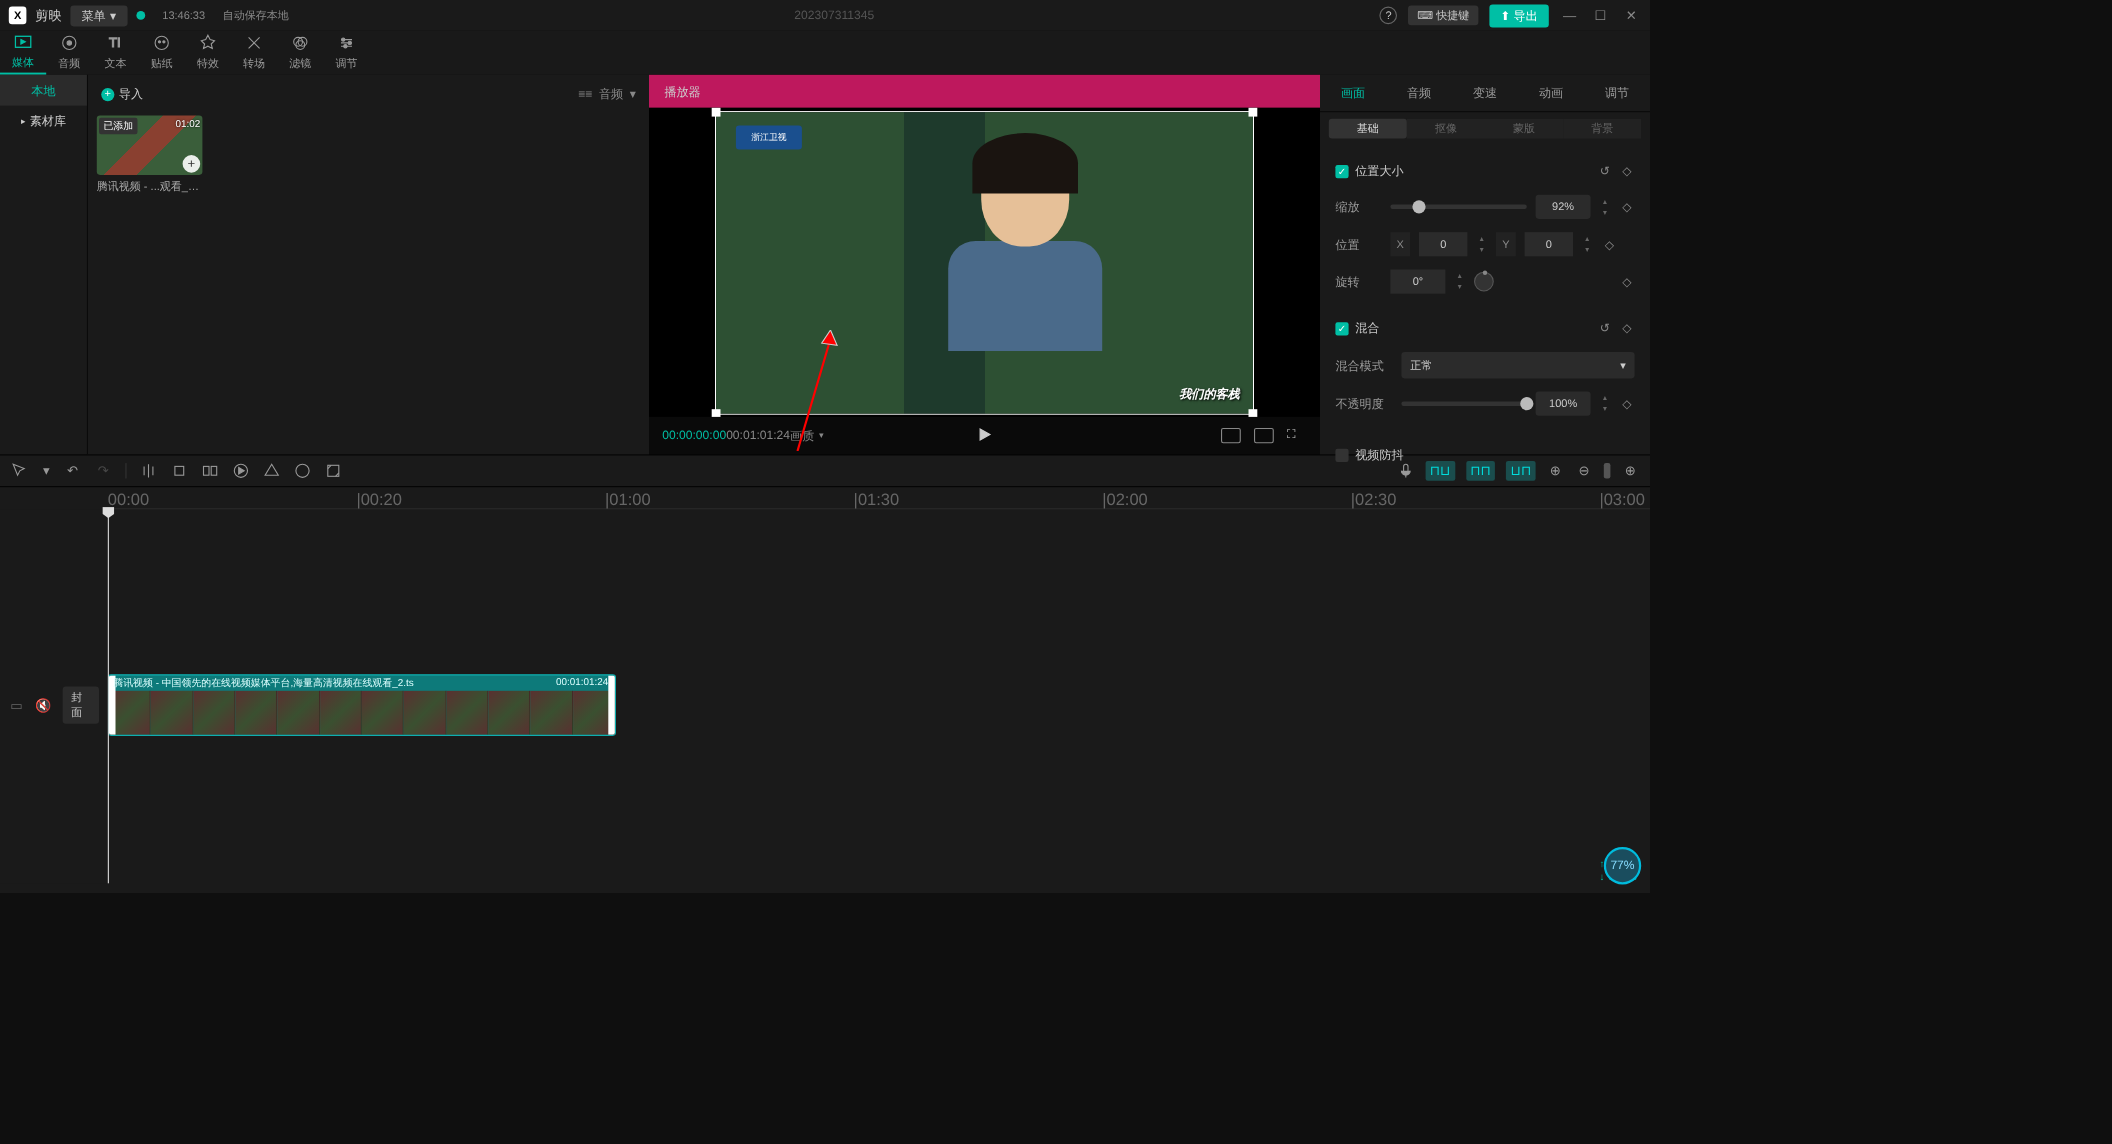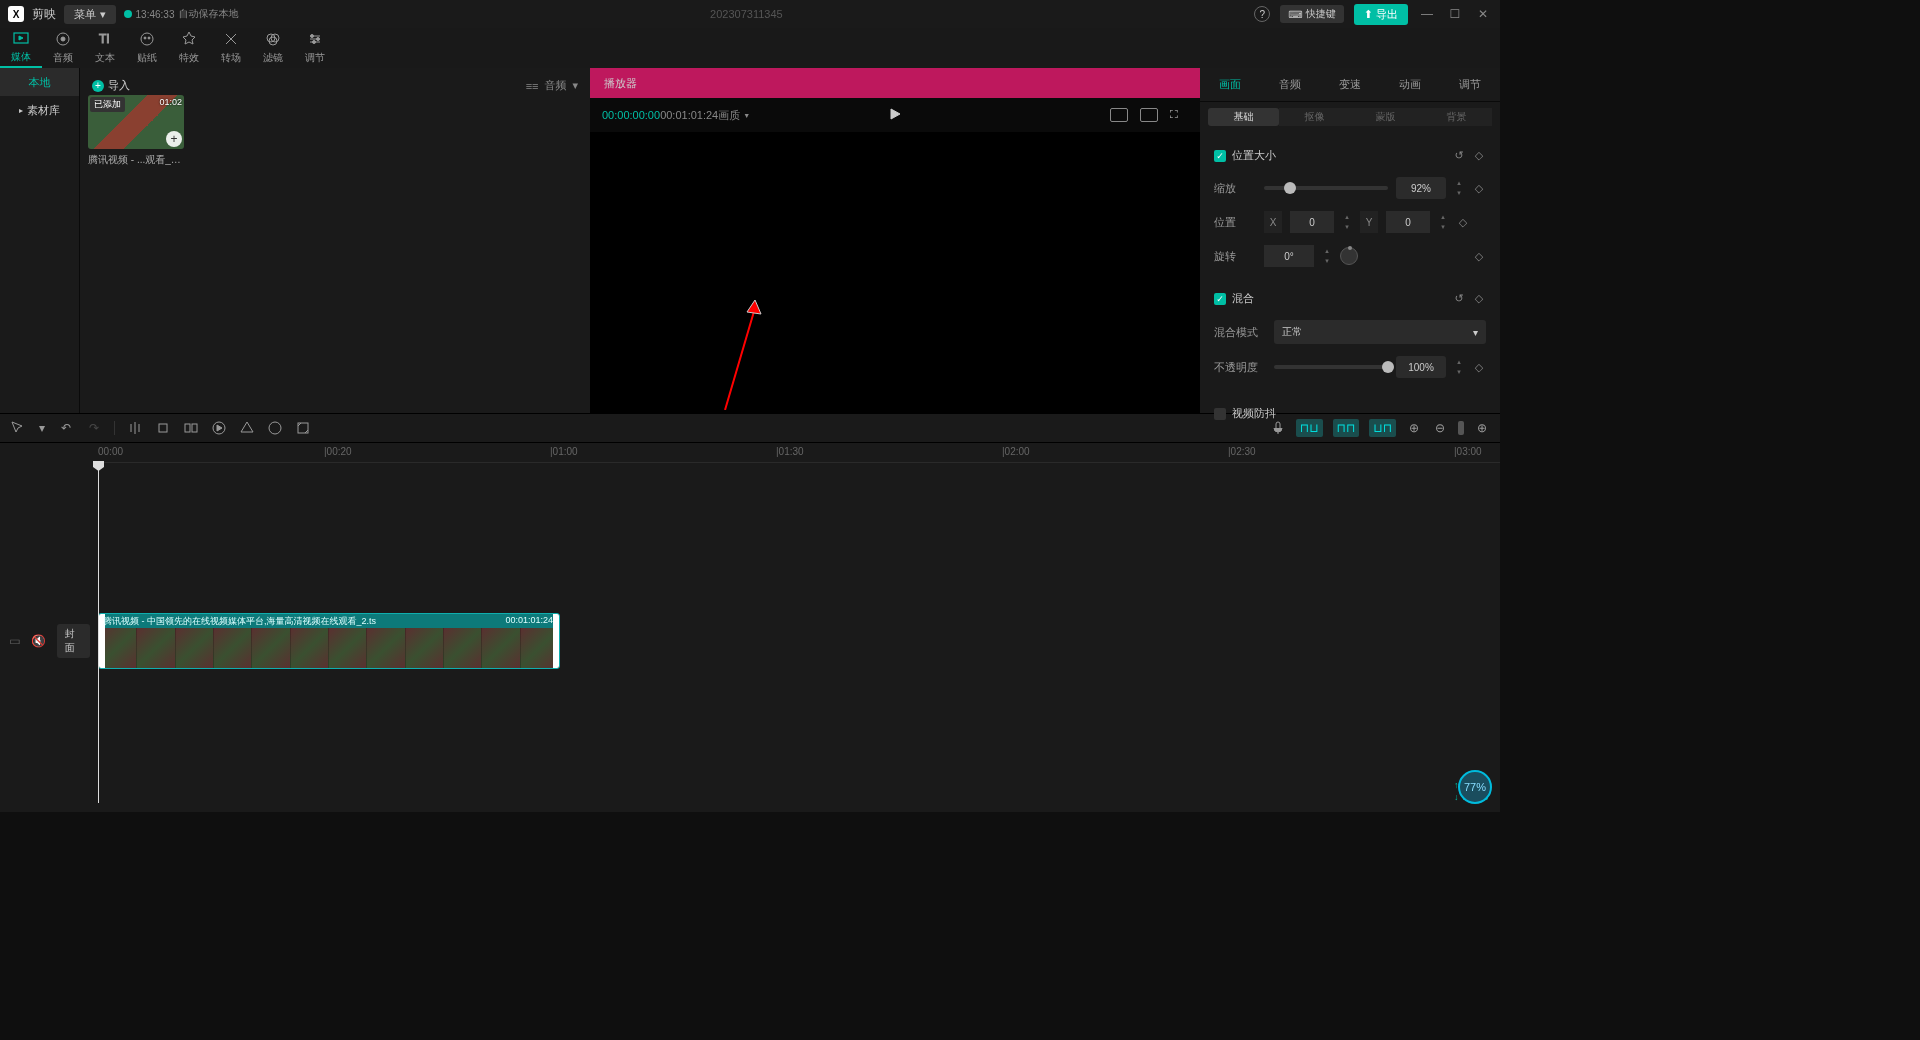--- a/index.html
+++ b/index.html
@@ -1,21 +1,21 @@
 <!DOCTYPE html>
 <html><head>
 <meta charset="utf-8">
 <style>
 * { margin:0; padding:0; box-sizing:border-box; font-family:"Microsoft YaHei",Arial,sans-serif; }
 body { background:#0f0f0f; color:#ccc; font-size:12px; width:1500px; height:812px; overflow:hidden; position:relative; }
 .titlebar { height:28px; background:#1a1a1a; display:flex; align-items:center; padding:0 8px; justify-content:space-between; }
 .titlebar-left { display:flex; align-items:center; gap:8px; }
 .logo { width:16px; height:16px; background:#fff; border-radius:3px; display:inline-flex; align-items:center; justify-content:center; color:#000; font-size:10px; font-weight:bold; }
 .menu-btn { background:#333; padding:2px 10px; border-radius:3px; font-size:11px; display:flex; align-items:center; gap:4px; cursor:pointer; }
-.save-status { color:#888; font-size:10px; display:flex; align-items:center; gap:4px; }
+.save-status { color:#888; font-size:10px; display:flex; align-items:center; gap:16px; }
 .save-dot { width:8px; height:8px; background:#00bfa5; border-radius:50%; }
 .titlebar-center { color:#555; font-size:11px; }
 .titlebar-right { display:flex; align-items:center; gap:10px; }
 .help-icn { width:16px; height:16px; border:1px solid #666; border-radius:50%; display:flex; align-items:center; justify-content:center; font-size:10px; cursor:pointer; }
 .kbd-btn { background:#333; padding:2px 8px; border-radius:3px; font-size:10px; display:flex; align-items:center; gap:3px; cursor:pointer; }
 .export-btn { background:#00bfa5; color:#fff; padding:3px 10px; border-radius:3px; font-size:11px; display:flex; align-items:center; gap:3px; cursor:pointer; }
 .win-btn { width:18px; height:18px; display:flex; align-items:center; justify-content:center; cursor:pointer; color:#888; }
 .toptabs { height:40px; background:#191919; display:flex; }
 .toptab { width:42px; display:flex; flex-direction:column; align-items:center; justify-content:center; gap:4px; cursor:pointer; color:#999; }
 .toptab.active { color:#00bfa5; border-bottom:2px solid #00bfa5; }
@@ -24,21 +24,21 @@
 .mid { display:flex; height:345px; }
 .side-left { width:80px; background:#1a1a1a; border-right:1px solid #0a0a0a; }
 .side-tab { height:28px; display:flex; align-items:center; justify-content:center; font-size:11px; cursor:pointer; }
 .side-tab.active { background:#2b2b2b; color:#00bfa5; }
 .side-tab .arrow { font-size:8px; margin-right:4px; }
 .media-panel { width:510px; background:#1a1a1a; padding:8px; }
 .media-top { display:flex; justify-content:space-between; align-items:center; padding:2px 4px; }
 .import-btn { display:flex; align-items:center; gap:4px; color:#ccc; font-size:11px; cursor:pointer; }
 .import-dot { width:12px; height:12px; background:#00bfa5; border-radius:50%; display:flex; align-items:center; justify-content:center; color:#fff; font-size:10px; }
 .sort-btn { display:flex; align-items:center; gap:6px; color:#888; font-size:11px; cursor:pointer; }
-.thumb-block { width:96px; }
+.thumb-block { margin-top:10px; width:96px; }
 .thumb { width:96px; height:54px; background:linear-gradient(135deg,#3a5e3a 0%,#3a5e3a 40%,#8a4030 40%,#8a4030 60%,#3a5e3a 60%);border-radius:3px; position:relative; cursor:pointer; }
 .thumb-badge { position:absolute; top:2px; left:2px; background:#333; color:#fff; font-size:9px; padding:1px 4px; border-radius:2px; }
 .thumb-dur { position:absolute; top:2px; right:2px; color:#fff; font-size:9px; text-shadow:0 0 2px #000; }
 .thumb-add { position:absolute; bottom:2px; right:2px; width:16px; height:16px; background:rgba(255,255,255,0.9); border-radius:50%; display:flex; align-items:center; justify-content:center; color:#333; font-size:12px; }
 .thumb-name { font-size:10px; color:#aaa; margin-top:4px; overflow:hidden; text-overflow:ellipsis; white-space:nowrap; }
 .player { flex:1; background:#000; display:flex; flex-direction:column; }
 .player-title { height:30px; display:flex; align-items:center; padding:0 14px; font-size:11px; color:#ccc; background:#be185d; }
 .player-view { flex:1; display:flex; align-items:center; justify-content:center; position:relative; background:#000; }
 .canvas { width:490px; height:276px; background:#000; position:relative; border:1px solid #fff; }
 .vidframe { position:absolute; inset:0; background:linear-gradient(90deg,#2d5033 0%,#2d5033 35%,#1e3a2c 35%,#1e3a2c 50%,#2d5033 50%); overflow:hidden; }
@@ -83,21 +83,21 @@
 .rot-wheel::after{content:'';position:absolute;top:-2px;left:7px;width:4px;height:4px;background:#888;border-radius:50%;}
 .select-box { flex:1; height:24px; background:#2b2b2b; border-radius:3px; display:flex; align-items:center; padding:0 8px; font-size:10px; justify-content:space-between; cursor:pointer;gap:35px; }
 .toolbar { height:30px; background:#1a1a1a; display:flex; align-items:center; padding:0 10px; gap:12px; border-top:1px solid #000; border-bottom:1px solid #000; }
 .tool-ic { width:16px; height:16px; cursor:pointer; color:#999; display:flex; align-items:center; justify-content:center; }
 .tool-ic svg{width:100%;height:100%;}
 .tool-sep { width:1px; height:14px; background:#333; }
 .toolbar-right { margin-left:auto; display:flex; align-items:center; gap:10px; }
 .snap-btn { padding:2px 4px; background:#1a4d4d; border-radius:2px; cursor:pointer; display:flex; align-items:center; }
 .timeline { flex:1; background:#1a1a1a; position:relative; height:369px; overflow:hidden; }
 .ruler { height:20px; position:relative; margin-left:98px; border-bottom:1px solid #2a2a2a; }
-.ruler-tick { position:absolute; top:3px; font-size:10px; color:#666; }
+.ruler-tick { position:absolute; top:3px; font-size:15px; color:#666; }
 .tracks { position:relative; height:340px; }
 .track-hdr-col { position:absolute; left:0; top:0; width:98px; height:100%; background:#1a1a1a; z-index:3; }
 .track-hdr { position:absolute; left:0; height:56px; display:flex; align-items:center; gap:10px; padding:0 8px; }
 .cover-btn { padding:3px 8px; background:#2b2b2b; border-radius:3px; font-size:10px; cursor:pointer; }
 .clip { position:absolute; left:98px; top:150px; width:462px; height:56px; background:#0d7a7a; border:1px solid #0faeae; border-radius:3px; overflow:hidden; cursor:pointer; }
 .clip-title { position:absolute; top:1px; left:4px; font-size:9px; color:#dff; z-index:2; }
 .clip-time { position:absolute; top:1px; right:6px; font-size:9px; color:#dff; z-index:2; }
 .clip-frames { position:absolute; top:14px; left:0; right:0; bottom:0; display:flex; }
 .clip-frame { flex:1; background:linear-gradient(135deg,#5a3030,#3a5030,#5a3030); border-right:1px solid rgba(0,0,0,0.2); }
 .clip-handle-l,.clip-handle-r { position:absolute; top:0; bottom:0; width:6px; background:#fff; cursor:ew-resize; }
@@ -225,20 +225,38 @@
         <span class="thumb-badge">已添加</span>
         <span class="thumb-dur">01:02</span>
         <span class="thumb-add">+</span>
       </div>
       <div class="thumb-name">腾讯视频 - ...观看_2.ts</div>
     </div>
   </div>
 
   <div class="player">
     <div class="player-title">播放器</div>
+    <div class="player-view">
+      <div class="canvas">
+        <div class="vidframe">
+          <div class="vidlogo">浙江卫视</div>
+          <div class="person">
+            <div class="head">
+                <div class="hair"></div>
+              </div>
+            <div class="jacket"></div>
+          </div>
+          <div class="vstamp">我们的客栈</div>
+        </div>
+        <div class="handle h-tl"></div>
+        <div class="handle h-tr"></div>
+        <div class="handle h-bl"></div>
+        <div class="handle h-br"></div>
+      </div>
+    </div>
     <div class="player-ctrl" style="position:relative">
       <span class="time-cur">00:00:00:00</span>
       <span class="time-total">00:01:01:24</span>
       <span class="quality">
           <span>画质</span>
           <span style="font-size:7px">▼</span>
         </span>
       <span class="play-btn"><svg width="14" height="14" viewBox="0 0 14 14">
             <path d="M3 2l9 5-9 5z"></path>
           </svg></span>

